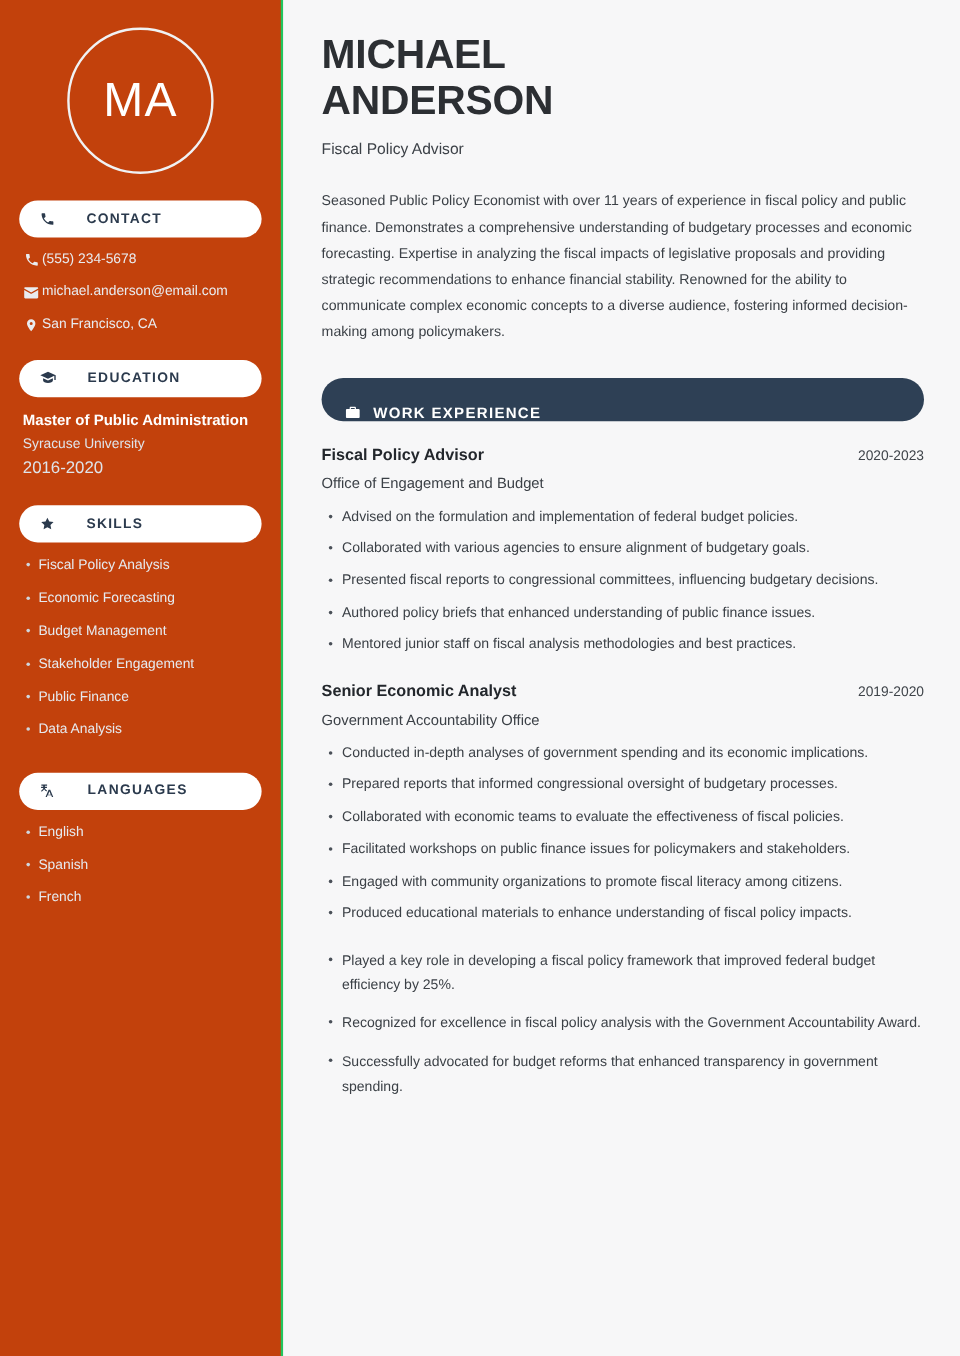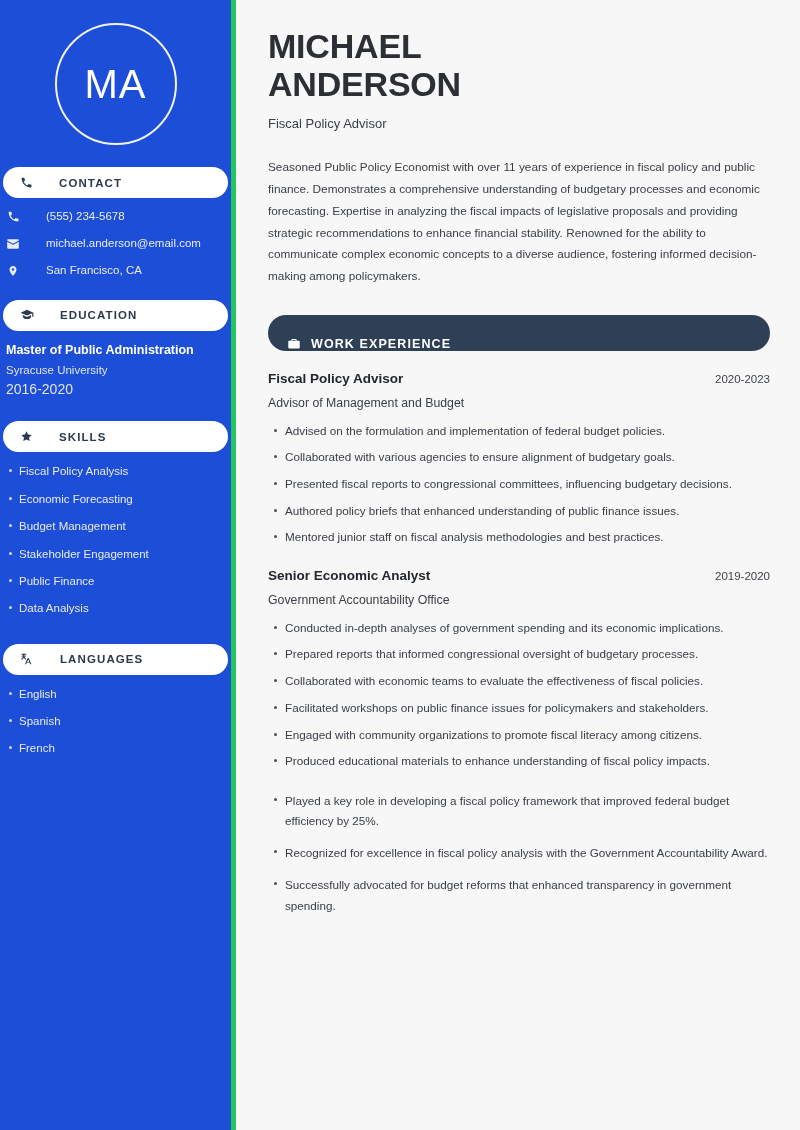--- a/index.html
+++ b/index.html
@@ -18,25 +18,25 @@
     width: 800px;
     height: 1130px;
     display: flex;
     background: #f7f7f8;
   }
 
   
   .sidebar {
     width: 236px;
     min-width: 236px;
-    background: #1d4ed8;
+    background: #c2410c;
     color: #ffffff;
     box-sizing: border-box;
-    padding: 0 3px;
-    border-right: 5px solid #22c55e;
+    padding: 0 16px;
+    border-right: 2px solid #22c55e;
   }
   .avatar-wrap {
     display: flex;
     justify-content: center;
     padding-top: 23px;
     padding-bottom: 22px;
   }
   .avatar {
     width: 122px;
     height: 122px;
@@ -73,21 +73,21 @@
     letter-spacing: 1.1px;
     text-transform: uppercase;
     white-space: nowrap;
   }
   .pill .ico svg { display: block; }
 
   .contact-list { margin: 0; padding: 0 0 0 3px; list-style: none; }
   .contact-item {
     display: flex;
     align-items: center;
-    gap: 26px;
+    gap: 2px;
     margin-bottom: 13px;
     font-size: 11.5px;
     color: #e9ecf0;
     line-height: 1.2;
   }
   .contact-item .ico { width: 14px; display: flex; justify-content: center; }
   .contact-item .ico svg { display: block; }
 
   .edu-block { padding: 0 2px 0 3px; margin-bottom: 24px; }
   .edu-degree {
@@ -360,21 +360,21 @@
           </svg>
       </span>
       <span class="bar-label">WORK EXPERIENCE</span>
     </div>
 
     <div class="job">
       <div class="job-head">
         <span class="job-role">Fiscal Policy Advisor</span>
         <span class="job-dates">2020-2023</span>
       </div>
-      <div class="job-company">Advisor of Management and Budget</div>
+      <div class="job-company">Office of Engagement and Budget</div>
       <ul class="job-bullets">
         <li>Advised on the formulation and implementation of federal budget policies.</li>
         <li>Collaborated with various agencies to ensure alignment of budgetary goals.</li>
         <li>Presented fiscal reports to congressional committees, influencing budgetary decisions.</li>
         <li>Authored policy briefs that enhanced understanding of public finance issues.</li>
         <li>Mentored junior staff on fiscal analysis methodologies and best practices.</li>
       </ul>
     </div>
 
     <div class="job">

